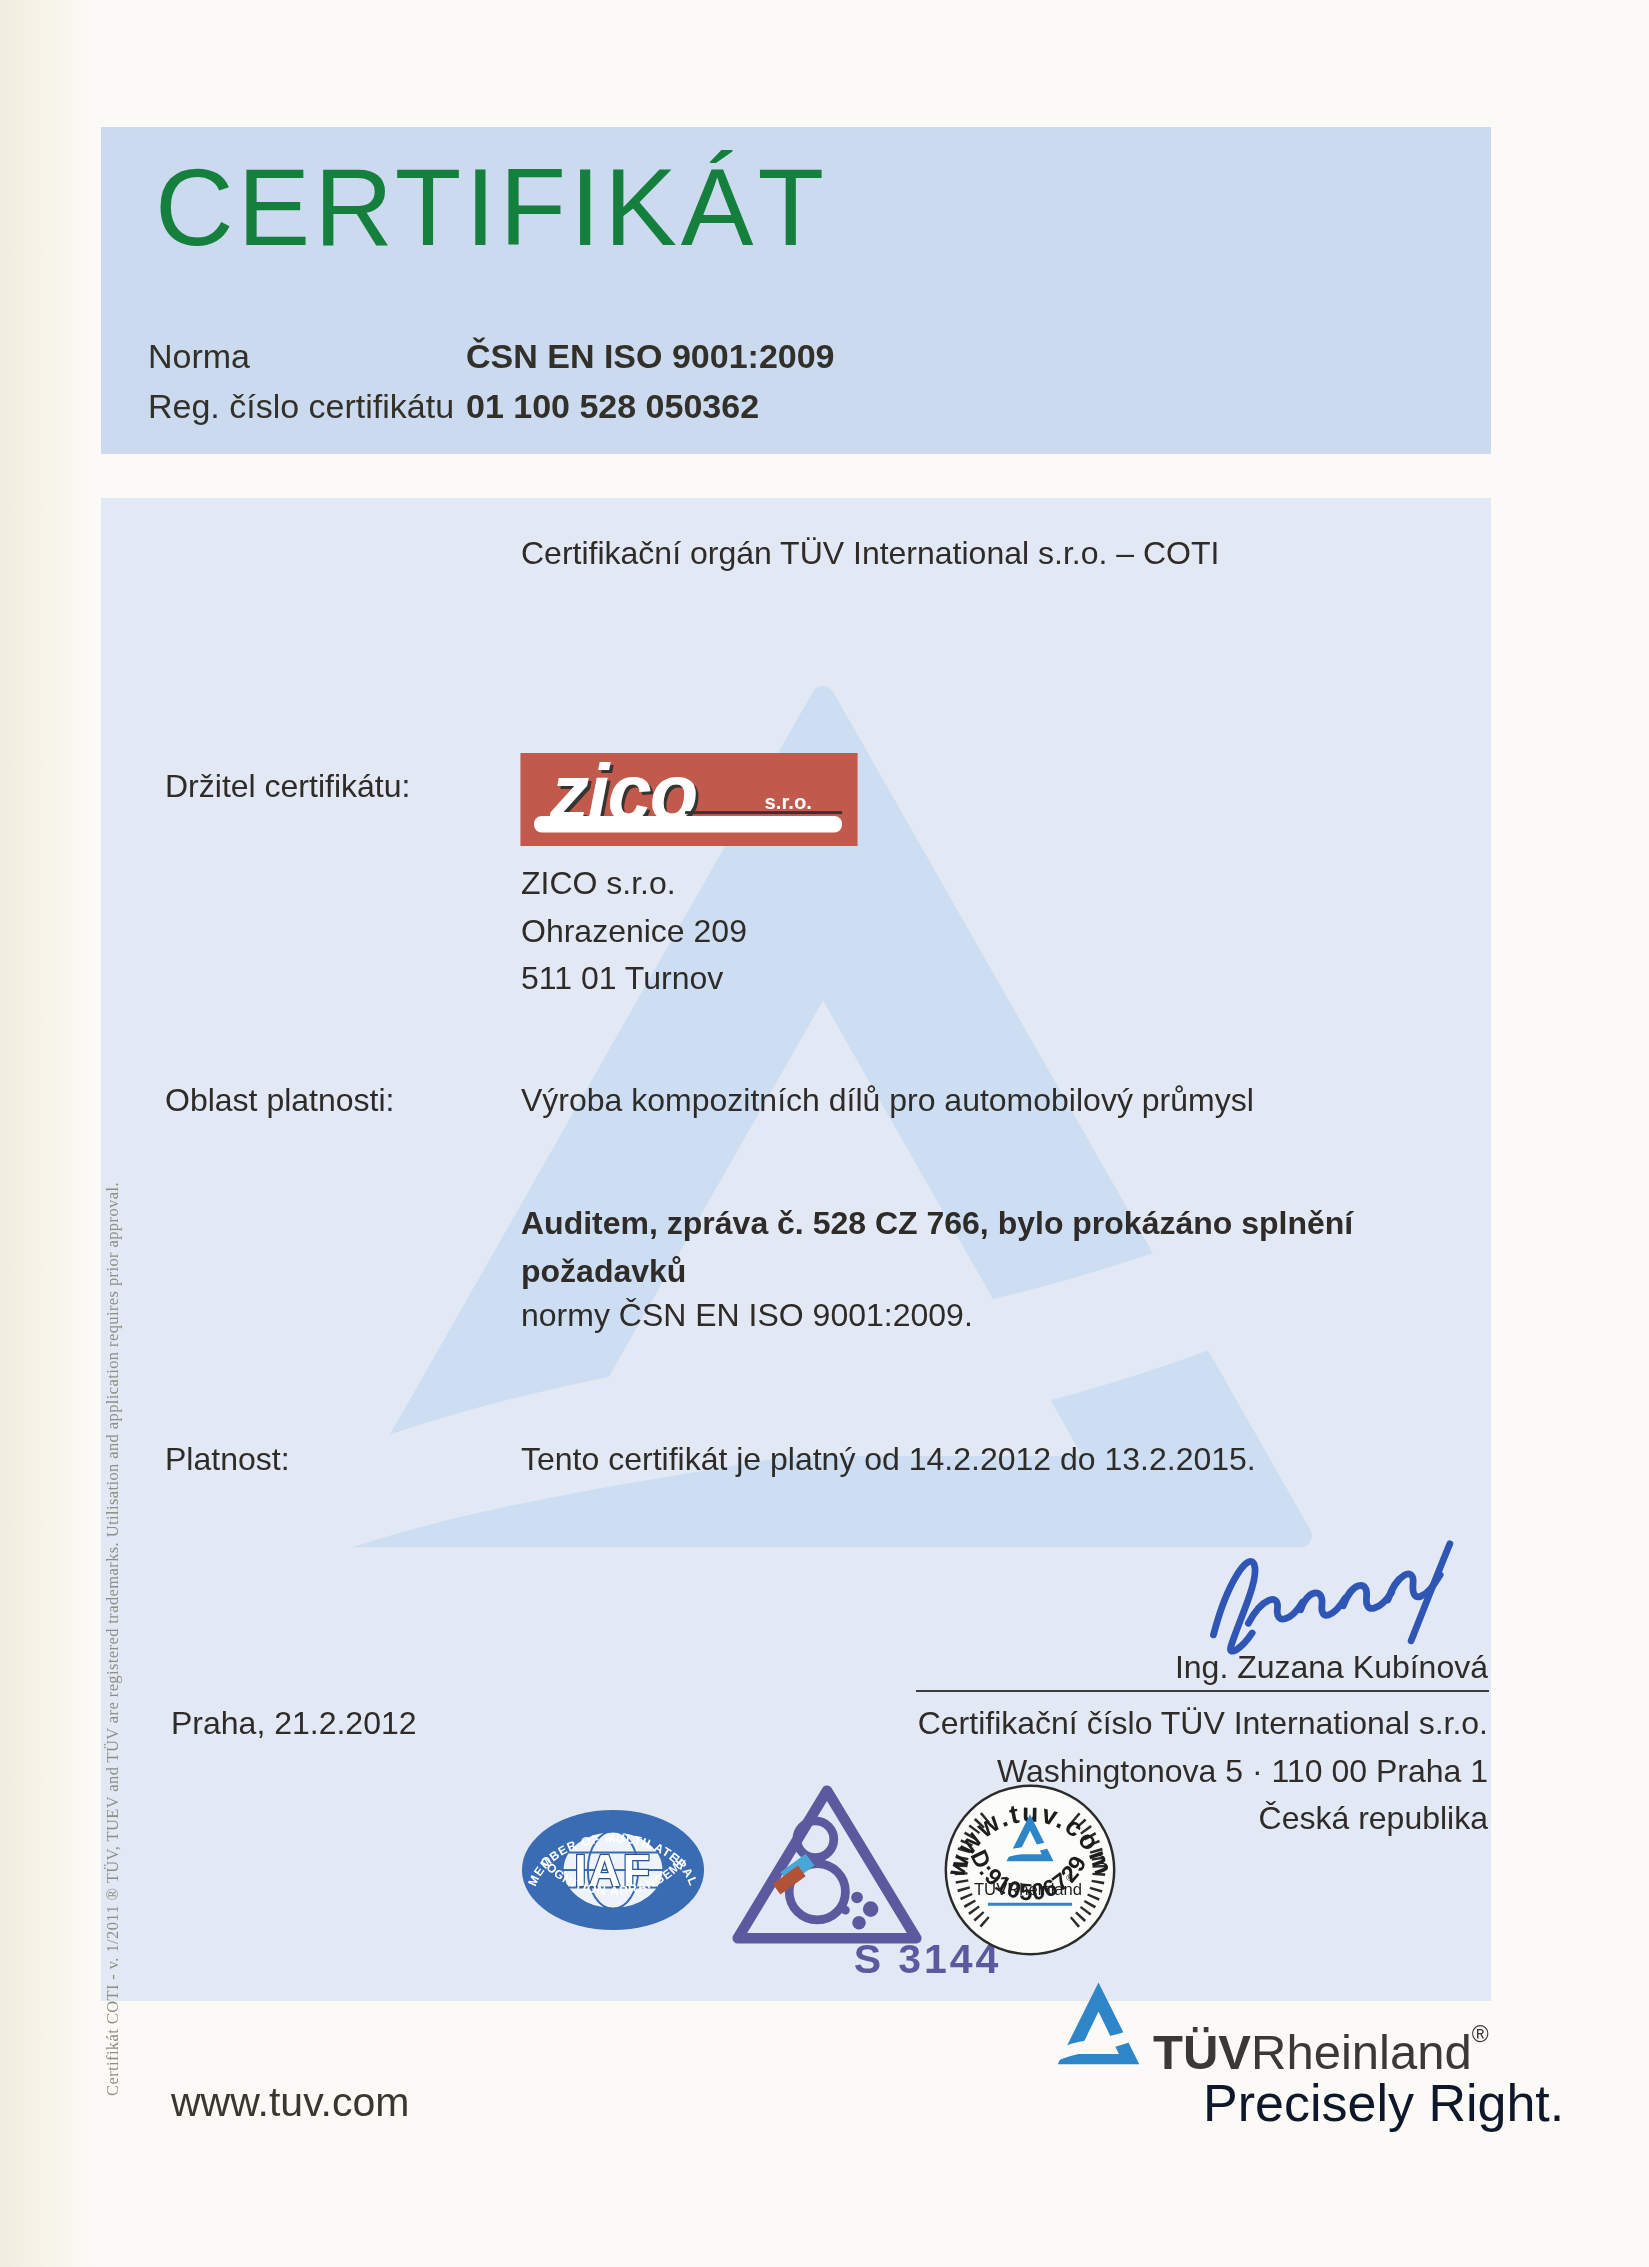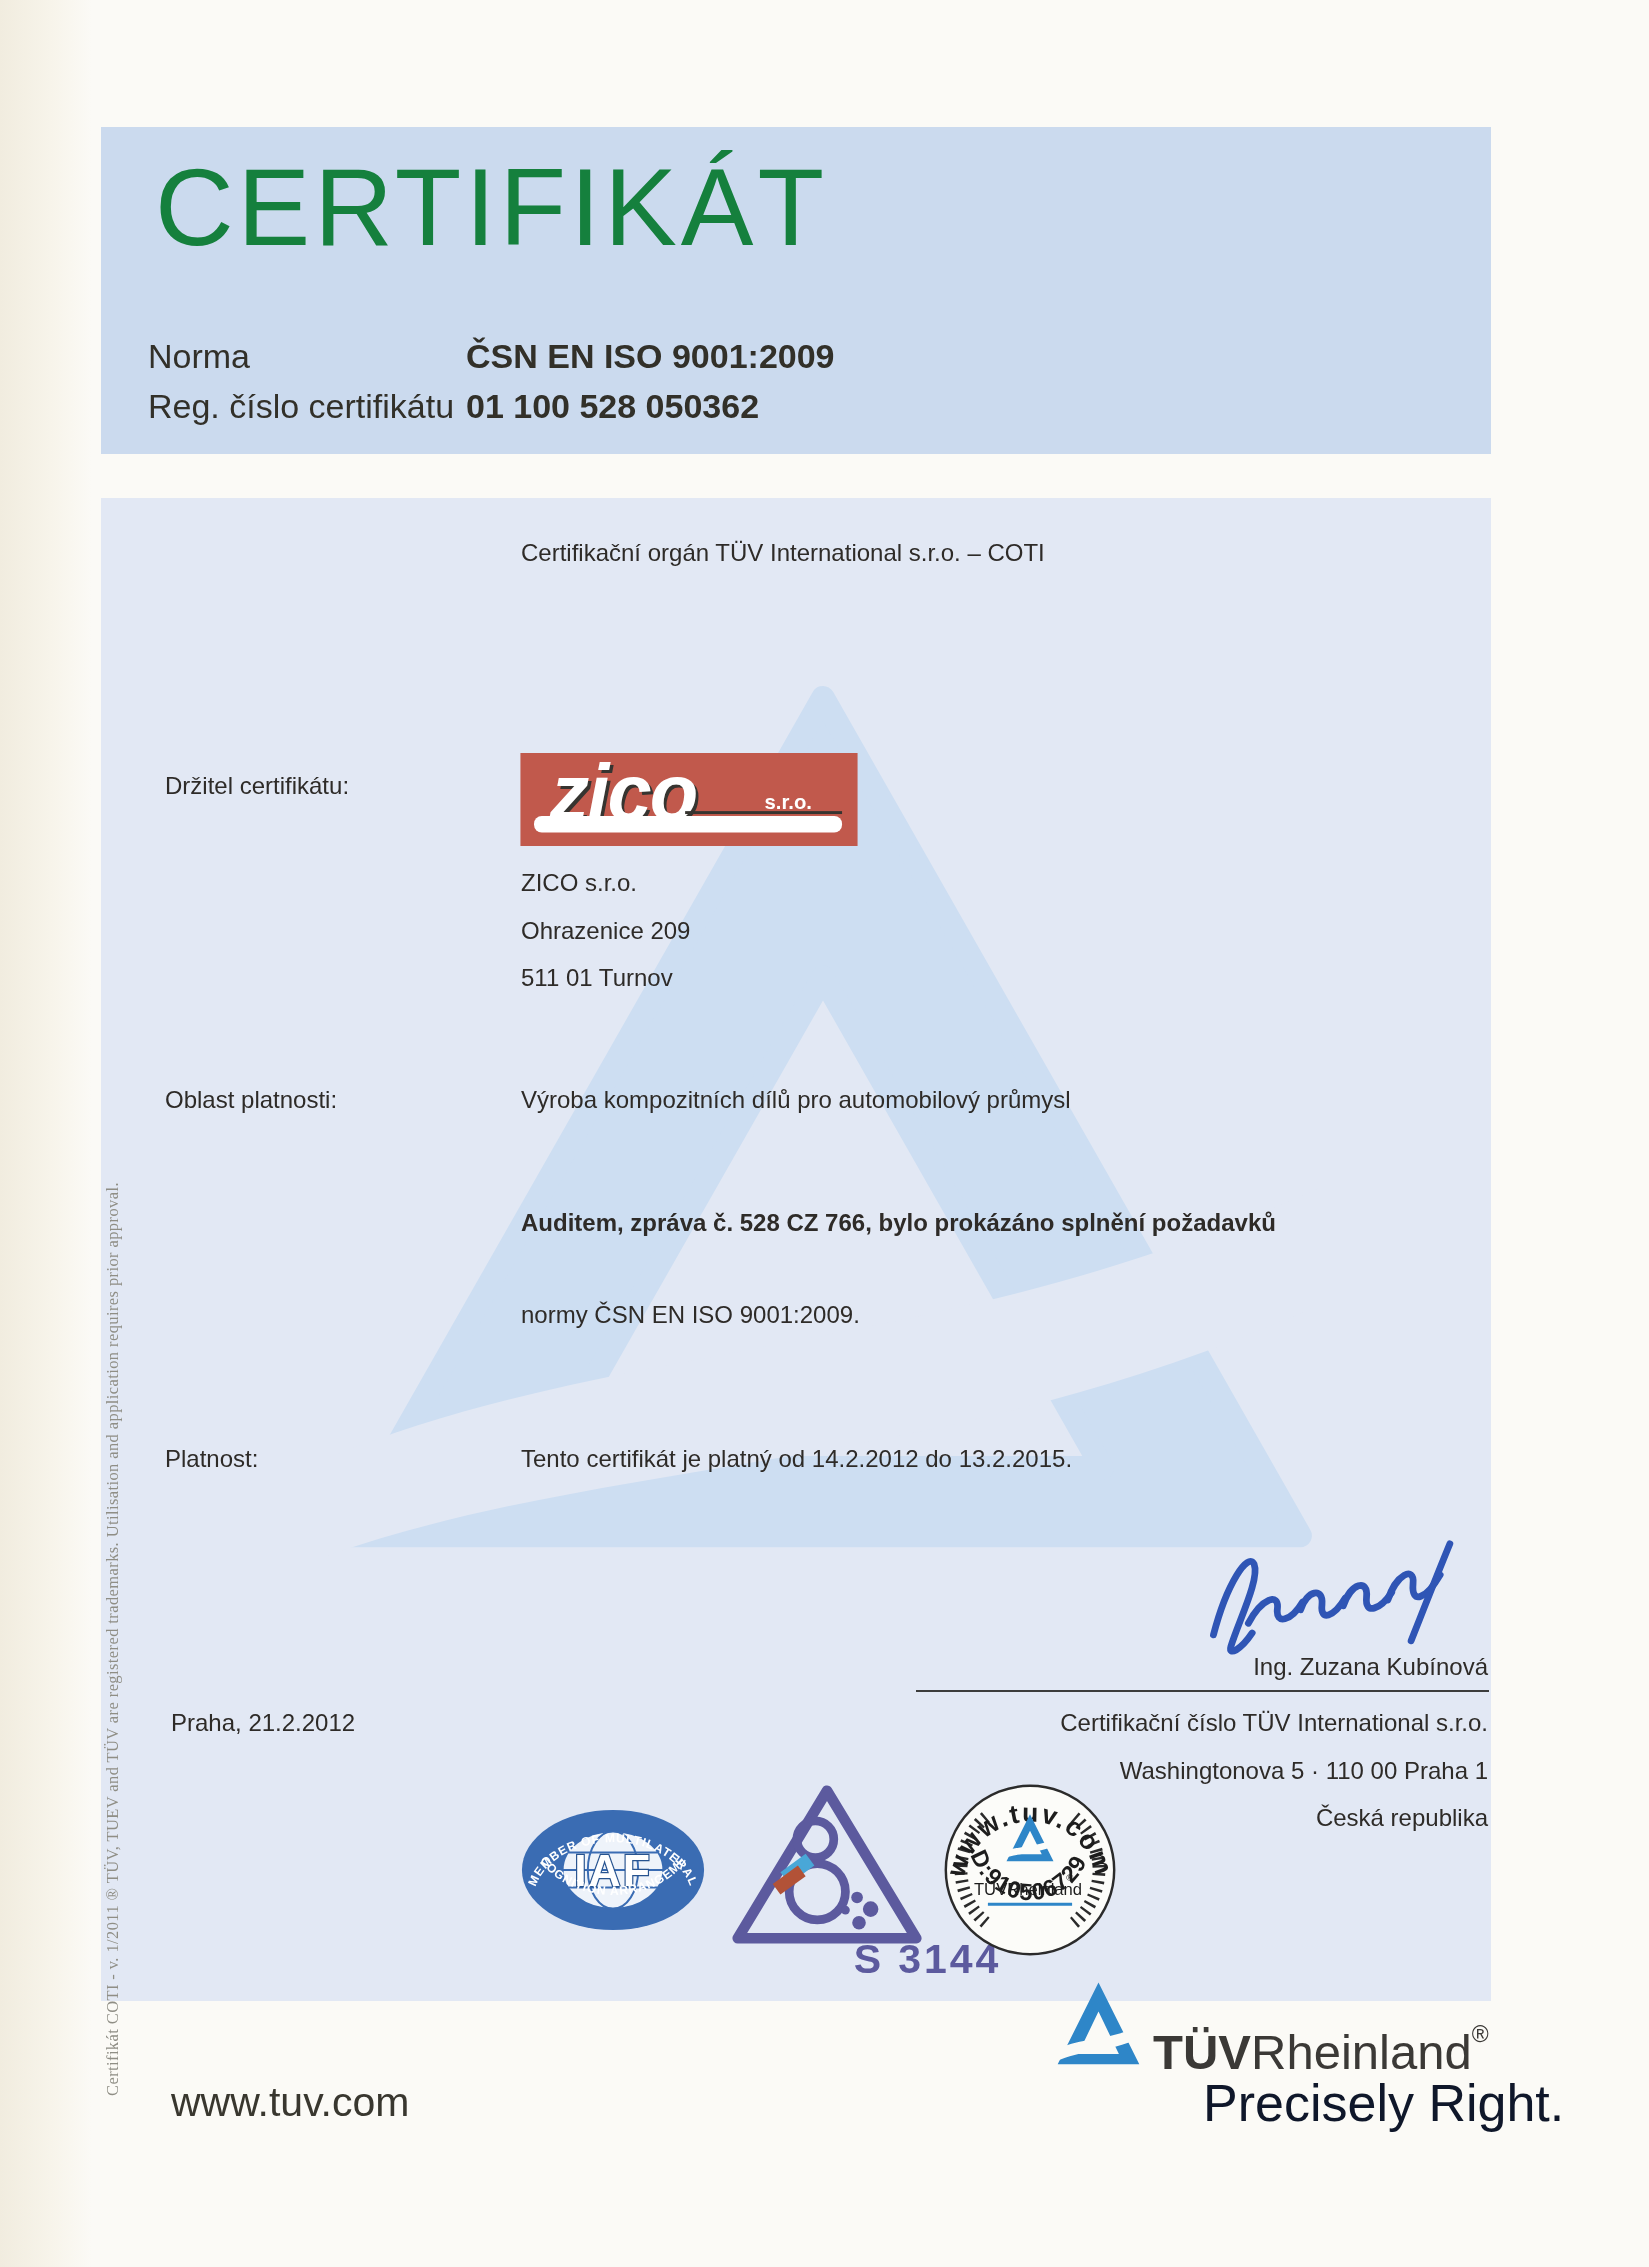--- a/index.html
+++ b/index.html
@@ -13,21 +13,21 @@
   .scan-edge{left:0;top:0;width:92px;height:2268px;
     background:linear-gradient(to right,#f1ecdf 0%,#f7f4ea 55%,#fbfaf6 100%);}
   
   .band{left:101px;top:127px;width:1390px;height:327px;background:#cbdaee;}
   .cert-title{left:54px;top:26px;font-size:109px;letter-spacing:3.9px;color:#15803d;line-height:1;}
   .hrow{font-size:34px;line-height:50px;color:#323029;}
   .hlabel{left:47px;width:320px;}
   .hvalue{left:365px;width:679px;font-weight:bold;}
   
   .panel{left:101px;top:498px;width:1390px;height:1503px;background:#e2e8f4;overflow:hidden;}
-  .body-text{font-size:24px;line-height:48px;color:#2e2b28;}
+  .body-text{font-size:32px;line-height:48px;color:#2e2b28;}
   .label-col{left:64px;}
   .value-col{left:420px;width:902px;}
   .right-align{text-align:right;}
   .sig-rule{left:815px;top:1192px;width:573px;height:1.9px;background:#3c3c3c;}
   .zico-box{left:419px;top:255px;width:338px;height:93px;}
   .s3144{left:671px;top:1438px;width:311px;text-align:center;font-size:41px;font-weight:bold;
          letter-spacing:2.9px;color:#5c5a9e;}
   
   .footer-url{left:171px;top:2079px;font-size:41px;color:#39372f;}
   .brand-line{left:1153px;top:2011px;font-size:49px;color:#3b3936;white-space:nowrap;margin-top:10px;}

